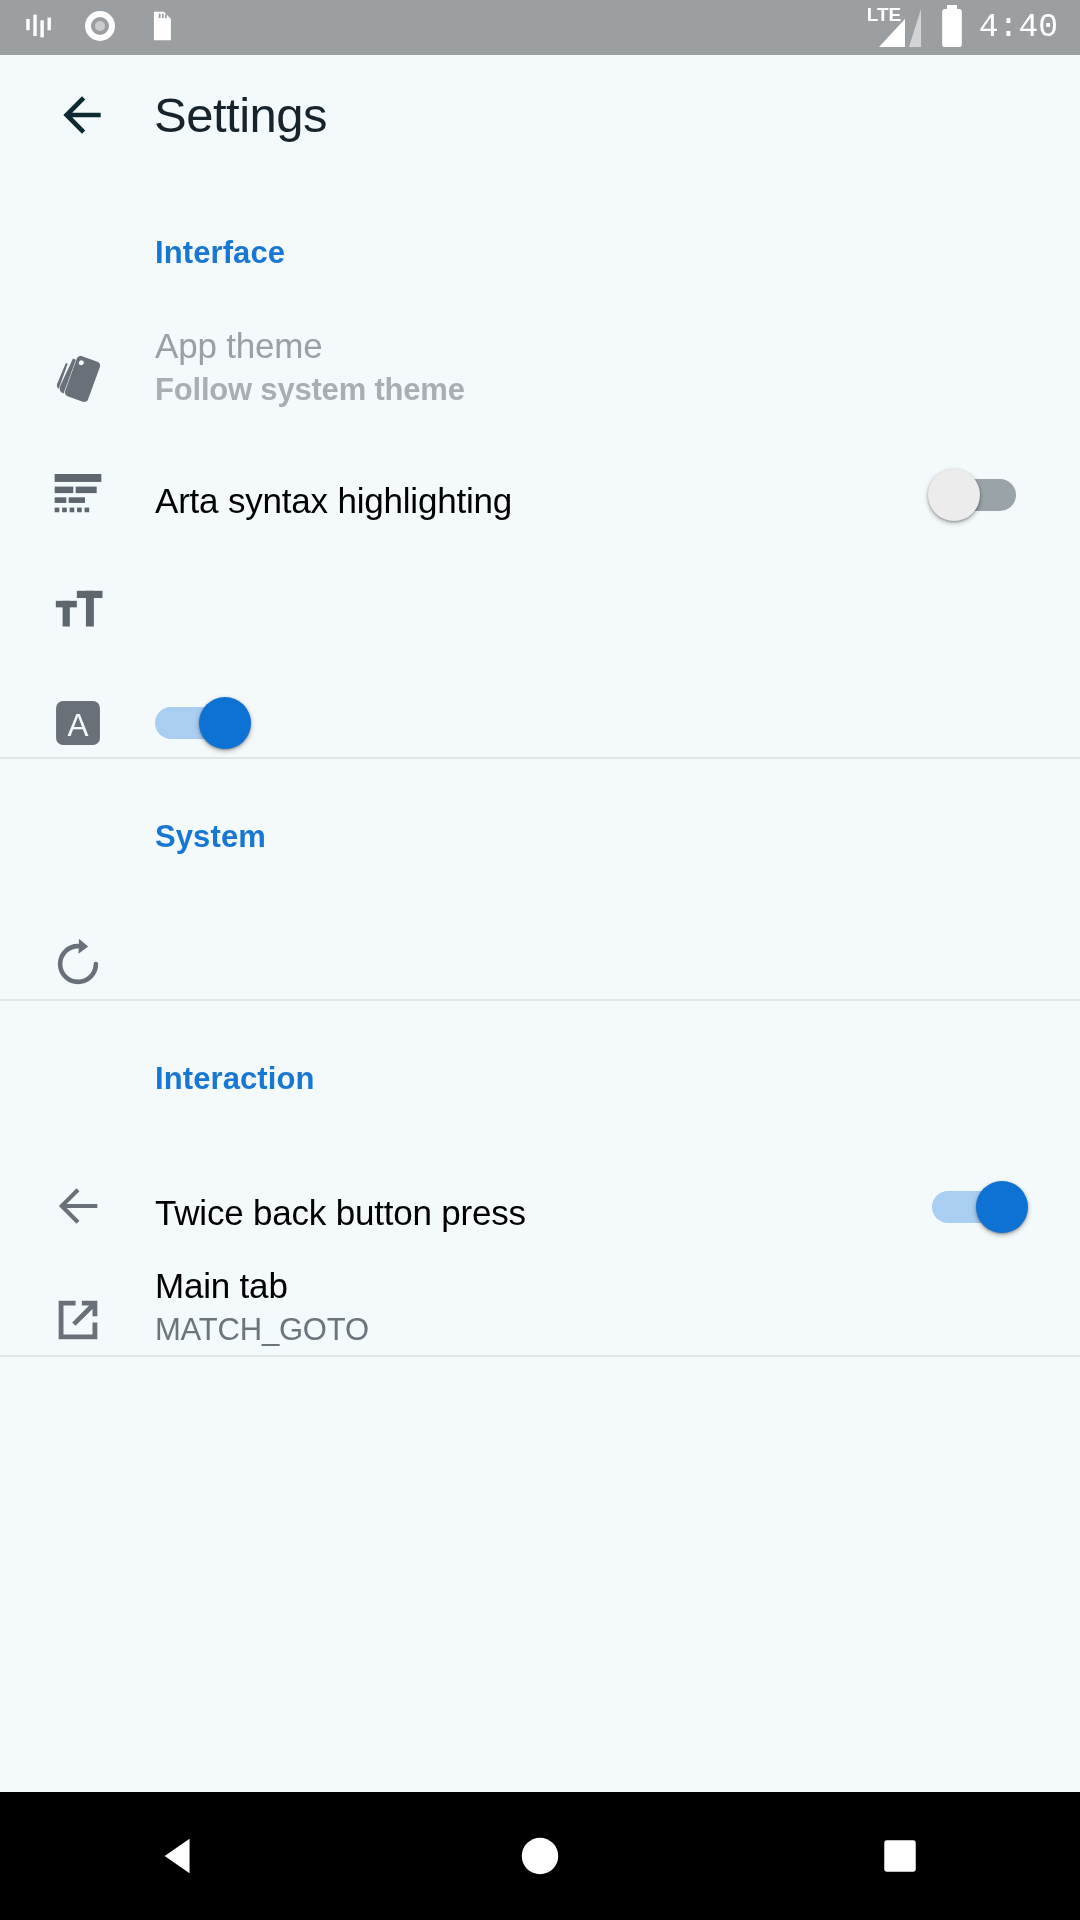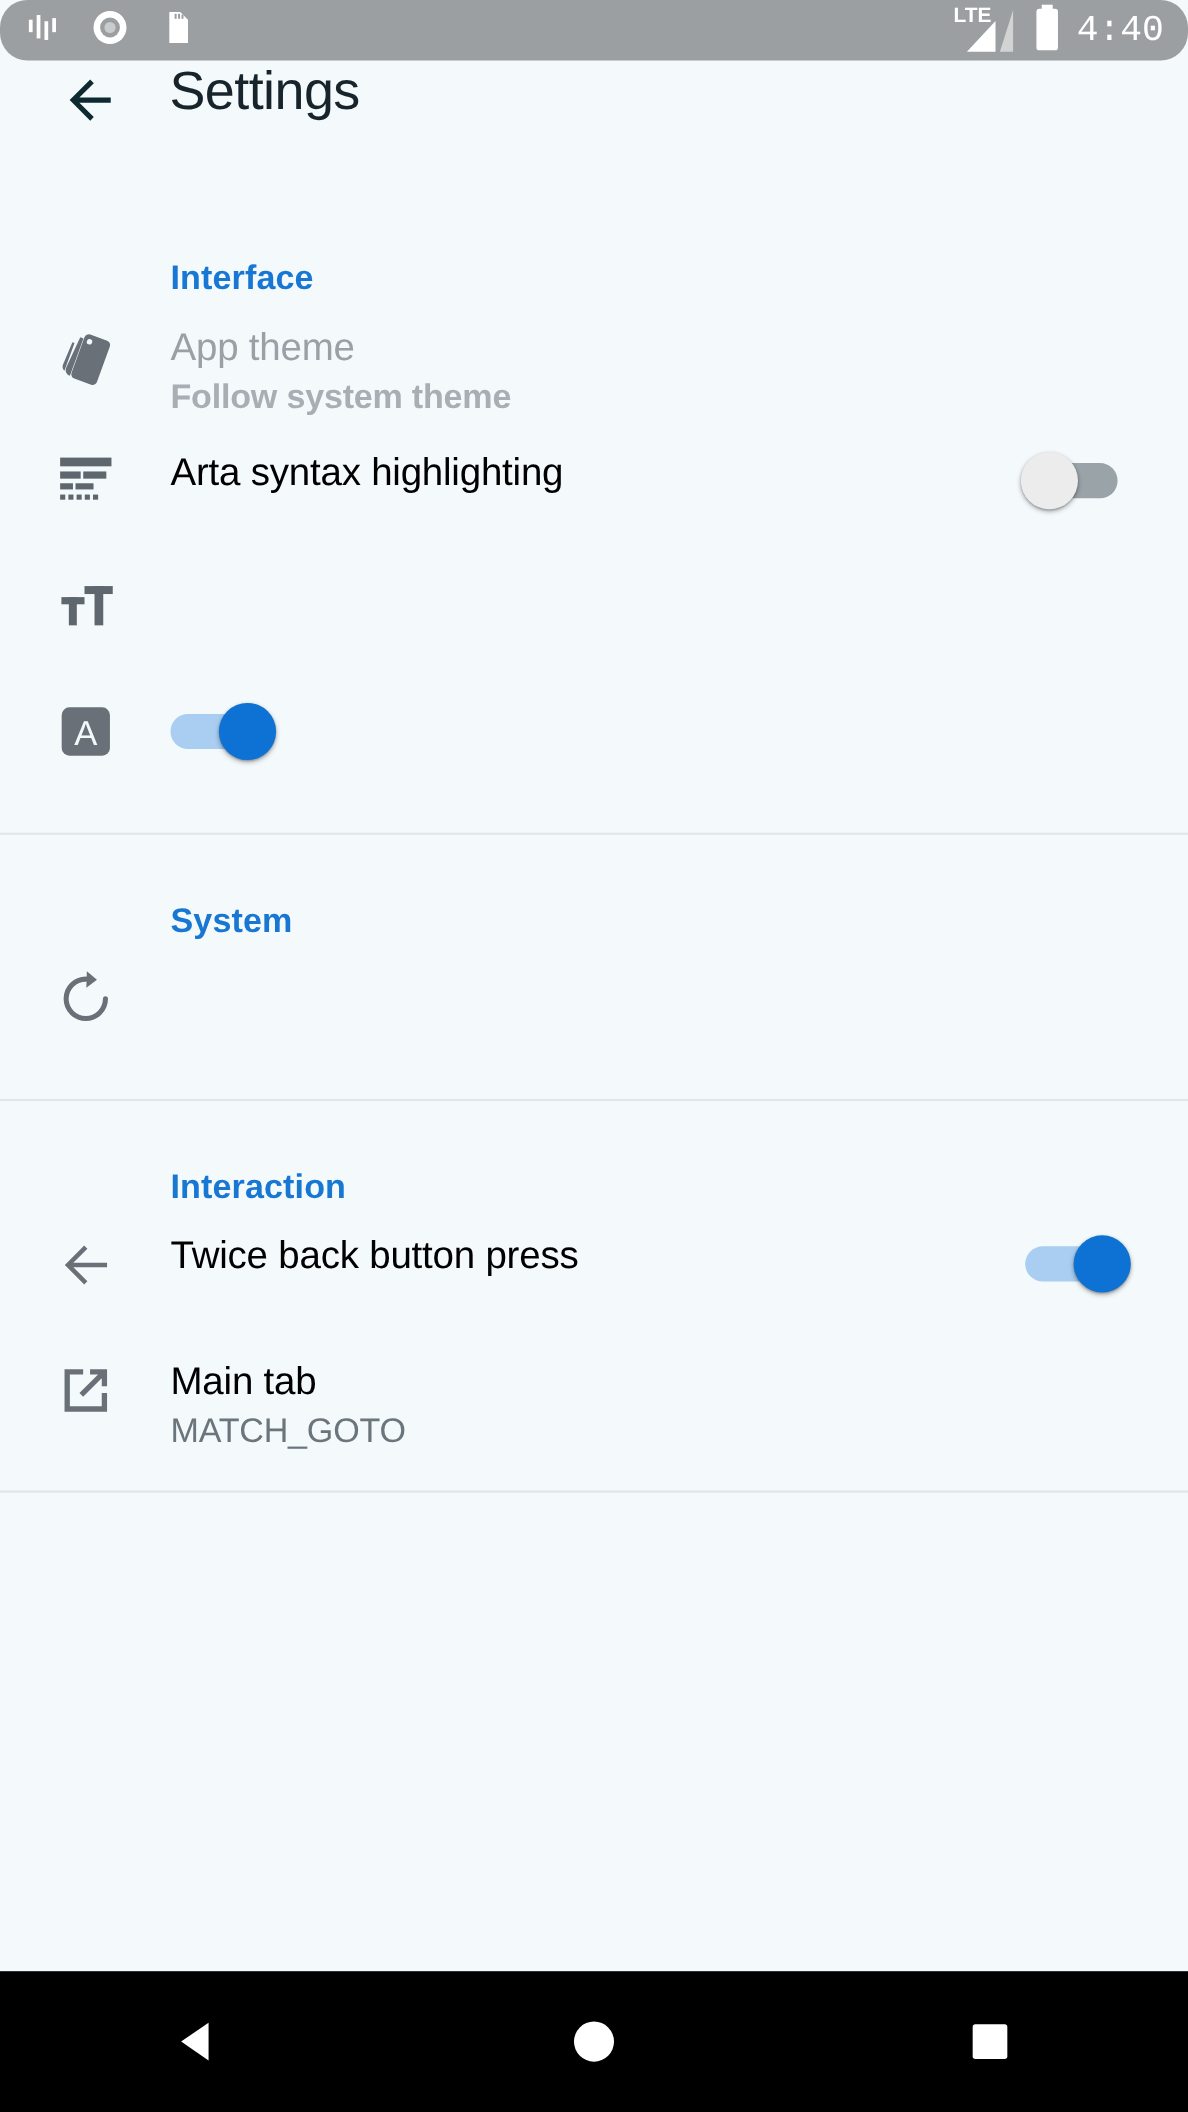--- a/index.html
+++ b/index.html
@@ -11,52 +11,51 @@
     position:relative;
   }
 
   
   .statusbar{
     height:55px; width:1080px;
     background:#9b9fa1;
     display:flex; align-items:center;
     padding:0 22px;
     position:relative;
-    border-radius:25px;
   }
   .sb-left{ display:flex; align-items:center; gap:26px; }
   .sb-right{ margin-left:auto; display:flex; align-items:center; gap:14px; }
   .sb-time{
     color:#ffffff; font-size:33px; letter-spacing:0px;
     font-family:Liberation Mono, monospace;
   }
 
   
   .appbar{
-    height:120px; display:flex; 
+    height:120px; display:flex; align-items:center;
     padding-left:46px;
   }
   .appbar-back{ width:72px; height:72px; display:flex; align-items:center; justify-content:center; }
   .appbar-title{
     font-size:49px; color:#17242b; margin-left:36px;
     font-weight:400; letter-spacing:-0.5px;
   }
 
   
   .section{ padding-bottom:6px; }
   .divider{ height:2px; background:#e2e6e9; width:100%; }
 
   .section-header{
     color:#1877d2; font-size:31px; font-weight:700;
     padding:60px 0 24px 155px;
     letter-spacing:0.1px;
   }
 
   .row{
-    display:flex; align-items:flex-start;
+    display:flex; align-items:flex-end;
     min-height:114px;
     padding:0 46px 0 0;
   }
   .row-icon{
     width:155px; min-width:155px;
     display:flex; align-items:center; justify-content:center;
   }
   .row-text{ flex:1; display:flex; flex-direction:column; justify-content:center; }
   .row-title{
     font-size:35px; color:#000000; font-weight:400; letter-spacing:-0.2px;

